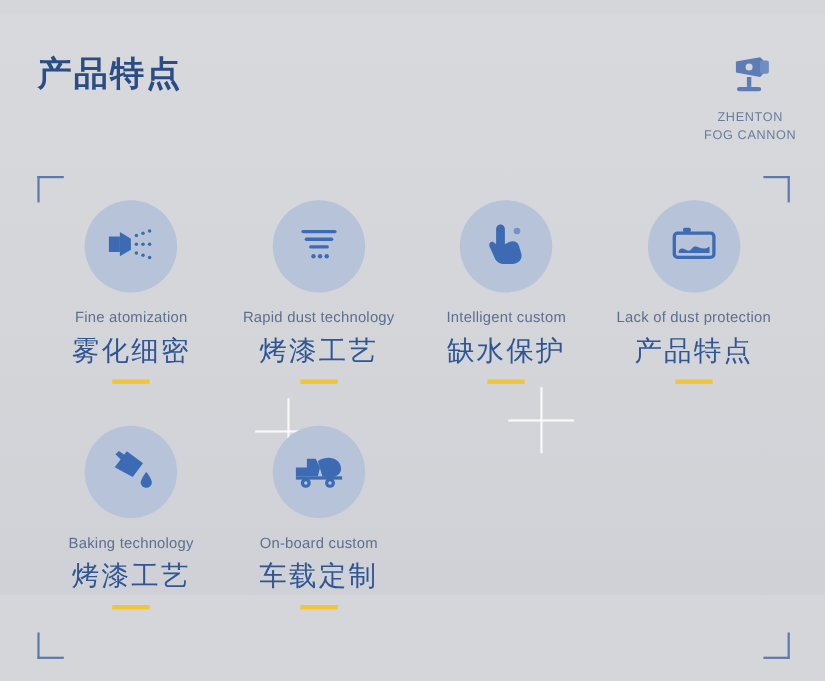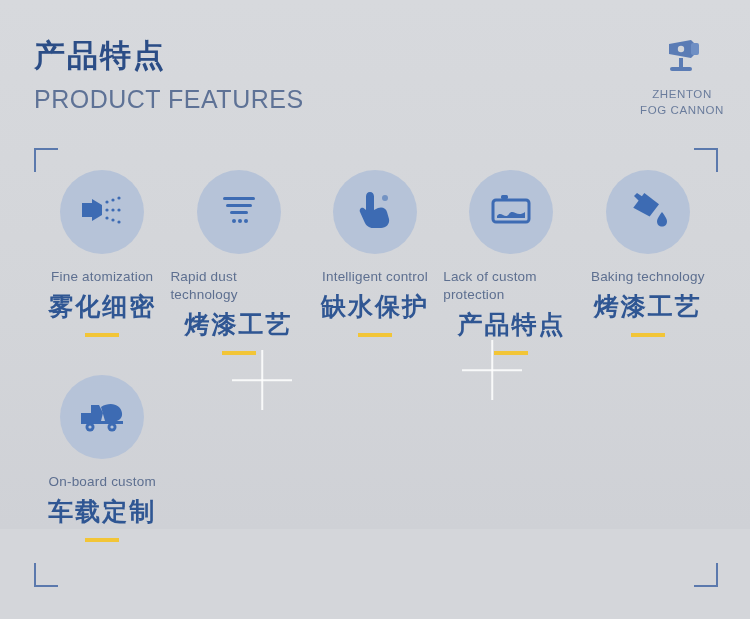--- a/index.html
+++ b/index.html
@@ -10,21 +10,21 @@
     width: 750px;
     height: 619px;
     background: #d4d6da;
     font-family: "Liberation Sans", sans-serif;
     position: relative;
     overflow: hidden;
   }
 
   .page {
     position: absolute;
-    left: 0; top: 0;
+    left: 0; top: 12px;
     width: 750px;
     height: 529px;
     background: linear-gradient(180deg, #d7d9dd 0%, #d3d5d9 60%, #cfd1d6 100%);
   }
 
   
   .header {
     position: absolute;
     left: 34px;
     top: 36px;
@@ -96,21 +96,21 @@
   .sparkle .v { width: 1.5px; top: 0; left: 50%; height: 100%; transform: translateX(-50%); }
 
   
   .grid {
     position: absolute;
     left: 34px;
     top: 160px;
     width: 682px;
     height: 410px;
     display: grid;
-    grid-template-columns: repeat(5, 1fr);
+    grid-template-columns: repeat(4, 1fr);
     grid-template-rows: repeat(2, 1fr);
   }
   .cell {
     position: relative;
     display: flex;
     flex-direction: column;
     align-items: center;
     padding-top: 10px;
   }
   .circle {
@@ -126,40 +126,39 @@
     margin-top: 14px;
     font-size: 13.5px;
     color: #5d6f90;
     letter-spacing: 0.2px;
     line-height: 18px;
   }
   .label-cn {
     margin-top: 5px;
     font-family: "DejaVu Sans", sans-serif;
     font-size: 25px;
-    font-weight: bold;
+    font-weight: normal;
     color: #2f5693;
     letter-spacing: 2px;
     line-height: 32px;
   }
   .underline {
     margin-top: 10px;
     width: 34px;
     height: 4px;
     background: #f2c537;
   }
 </style>
 </head>
 <body>
 
 <div class="page">
 
   <div class="header">
     <div class="title-cn">产品特点</div>
-    <div class="title-en">PRODUCT FEATURES</div>
 
     <div class="brand">
       <span class="brand-icon">
         <svg width="42" height="38" viewBox="0 0 42 38">
           <path d="M8 6 L30 2 L34 6 L34 16 L30 20 L8 16 Z" fill="#5b7cb5"></path>
           <rect x="30" y="5" width="8" height="12" rx="2" fill="#6f8fc4"></rect>
           <rect x="18" y="20" width="4" height="9" fill="#5b7cb5"></rect>
           <rect x="9" y="29" width="22" height="4" rx="2" fill="#5b7cb5"></rect>
           <circle cx="20" cy="11" r="3.2" fill="#d4d6da"></circle>
         </svg>
@@ -228,36 +227,36 @@
 
     <div class="cell">
       <div class="circle">
         <span>
           <svg width="46" height="44" viewBox="0 0 46 44">
             <path d="M18 4 C20.5 4 22 6 22 8.5 L22 22 L26 20 C30 18.5 34 20 35 24 L37 31 C38 36 34 40 29 40 L21 40 C17 40 14 37.5 12.5 34 L8 24 C7 21.5 9 19 11.5 20 L14 22 L14 8.5 C14 6 15.5 4 18 4 Z" fill="#3d6bb3"></path>
             <circle cx="33" cy="10" r="3" fill="#3d6bb3" opacity="0.55"></circle>
           </svg>
         </span>
       </div>
-      <div class="label-en">Intelligent control</div>
+      <div class="label-en">Intelligent custom</div>
       <div class="label-cn">缺水保护</div>
       <div class="underline"></div>
     </div>
 
     <div class="cell">
       <div class="circle">
         <span>
           <svg width="48" height="40" viewBox="0 0 48 40">
             <rect x="6" y="10" width="36" height="22" rx="3" fill="none" stroke="#3d6bb3" stroke-width="3"></rect>
             <path d="M10 26 C14 20 18 30 22 24 C26 18 30 28 38 22 L38 28 L10 28 Z" fill="#3d6bb3"></path>
             <rect x="14" y="5" width="7" height="4" rx="1.5" fill="#3d6bb3"></rect>
           </svg>
         </span>
       </div>
-      <div class="label-en">Lack of custom protection</div>
+      <div class="label-en">Lack of dust protection</div>
       <div class="label-cn">产品特点</div>
       <div class="underline"></div>
     </div>
 
     <div class="cell">
       <div class="circle">
         <span>
           <svg width="48" height="44" viewBox="0 0 48 44">
             <path d="M13 5 L10 8 L25 23 L31 17 Z" fill="#3d6bb3"></path>
             <path d="M9 18 L22 5 L35 18 L24 29 Z" fill="#3d6bb3" transform="rotate(-8 22 17)"></path>

